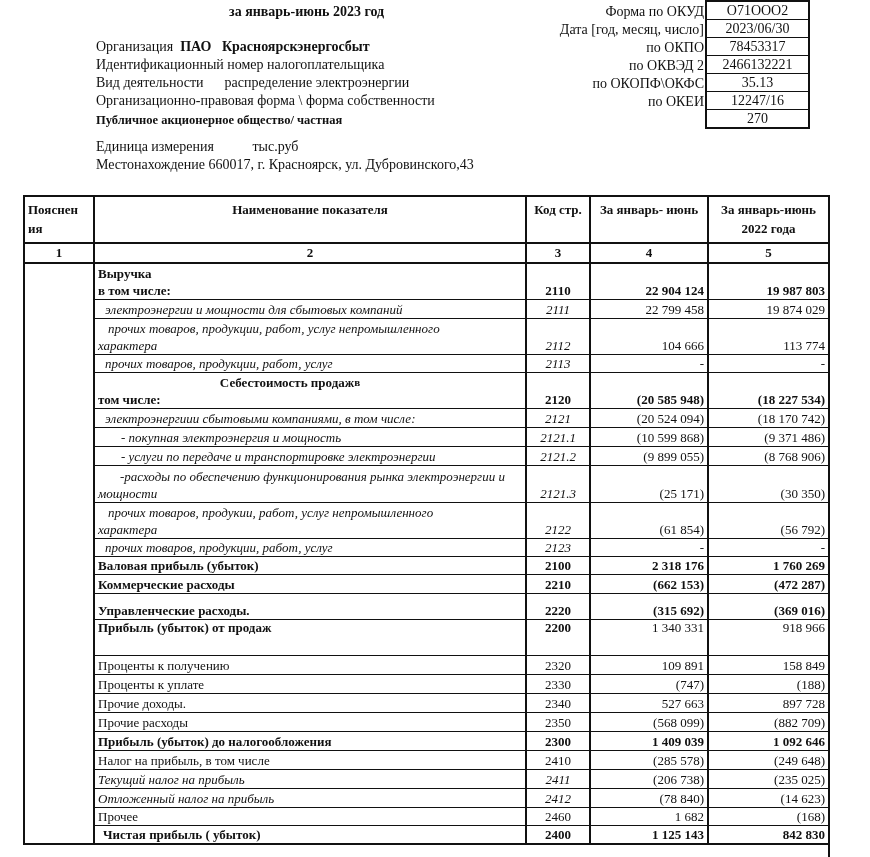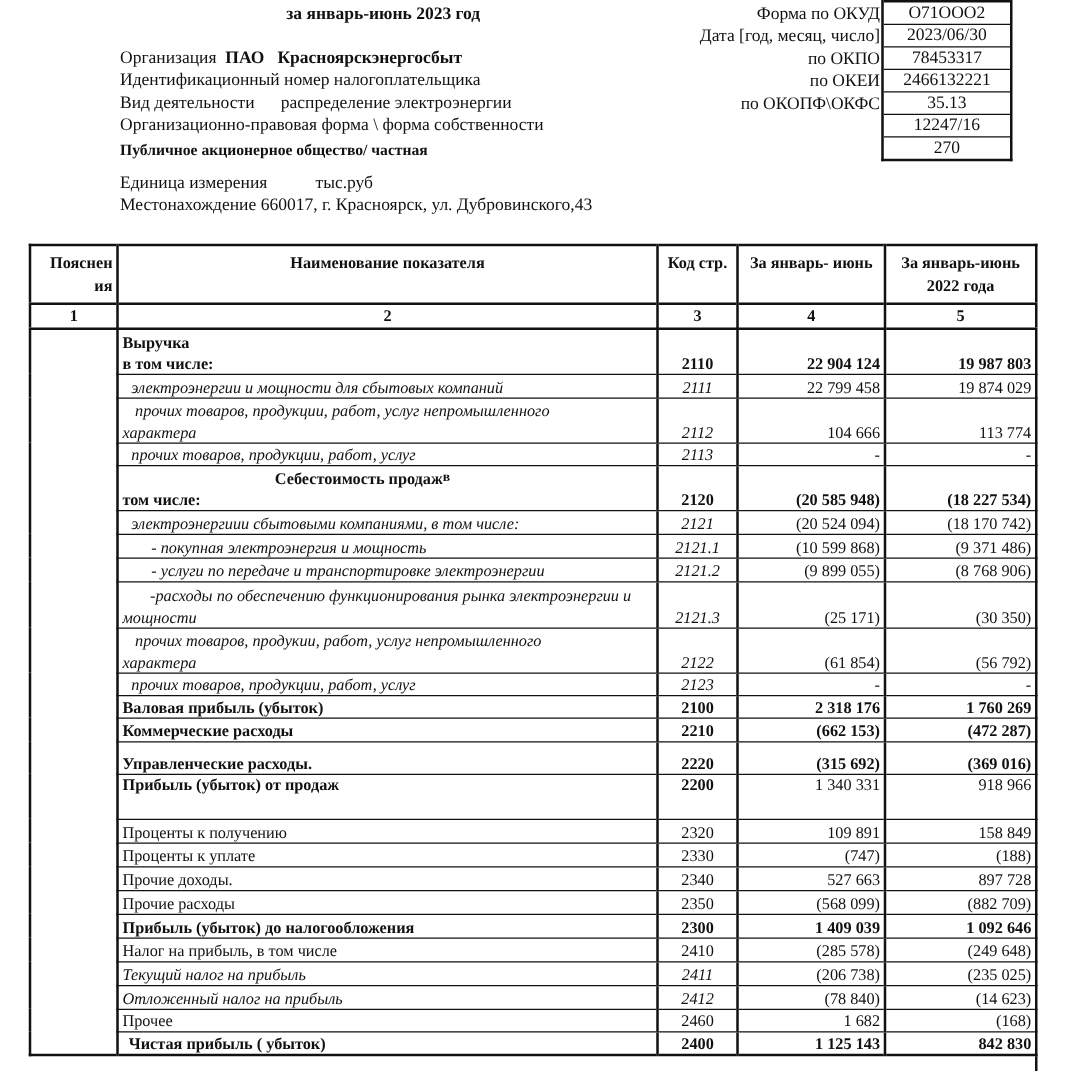--- a/index.html
+++ b/index.html
@@ -29,21 +29,21 @@
   }
   table.report td, table.report th {
     border: 1px solid #111; padding: 0 3px; font-size: 13px; vertical-align: bottom; overflow: hidden;
   }
   table.report { border: 2.5px solid #111; }
   .col1 { border-right: 2.5px solid #111 !important; }
   .col2 { border-right: 2.5px solid #111 !important; }
   .col3 { border-right: 2.5px solid #111 !important; }
   .col4 { border-right: 2.5px solid #111 !important; }
   th { font-weight: bold; vertical-align: top !important; text-align: center; padding-top: 3px !important; line-height: 19px; }
-  th.left { text-align: right; }
+  th.left { text-align: left; }
   tr.num-row td { text-align: center; font-weight: bold; height: 18px; border-top: 2.5px solid #111; border-bottom: 2.5px solid #111; vertical-align: middle; }
   td.code { text-align: center; }
   td.val { text-align: right; padding-right: 20px; }
   td.val5 { text-align: right; padding-right: 22px; }
   .b { font-weight: bold; margin-left: 17px; }
   .i { font-style: italic; }
   .sub { font-size: 12px; }
   .subsub { font-size: 10px; }
   .indent1 { padding-left: 10px !important; }
   .indent2 { padding-left: 26px !important; margin-left: 40px; }
@@ -62,22 +62,23 @@
 <div class="abs info" style="top:74px;"><span>Вид деятельности</span>      <span>распределение электроэнергии</span></div>
 <div class="abs info" style="top:92px;">Организационно-правовая форма \ форма собственности</div>
 <div class="abs info small-bold" style="top:111px;">Публичное акционерное общество/ частная</div>
 <div class="abs info" style="top:138px;"><span>Единица измерения</span>           <span>тыс.руб</span></div>
 <div class="abs info" style="top:156px;"><span>Местонахождение</span> <span>660017, г. Красноярск, ул. Дубровинского,43</span></div>
 
 <div class="abs codes-labels">
   <div>Форма по ОКУД</div>
   <div>Дата [год, месяц, число]</div>
   <div>по ОКПО</div>
+  <div>по ОКВЭД 2</div>
+  <div>по ОКОПФ\ОКФС</div>
   <div>по ОКЕИ</div>
-  <div>по ОКОПФ\ОКФС</div>
 </div>
 <div class="abs codes-box">
   <div>O71OOO2</div>
   <div>2023/06/30</div>
   <div>78453317</div>
   <div>2466132221</div>
   <div>35.13</div>
   <div>12247/16</div>
   <div>270</div>
 </div>

